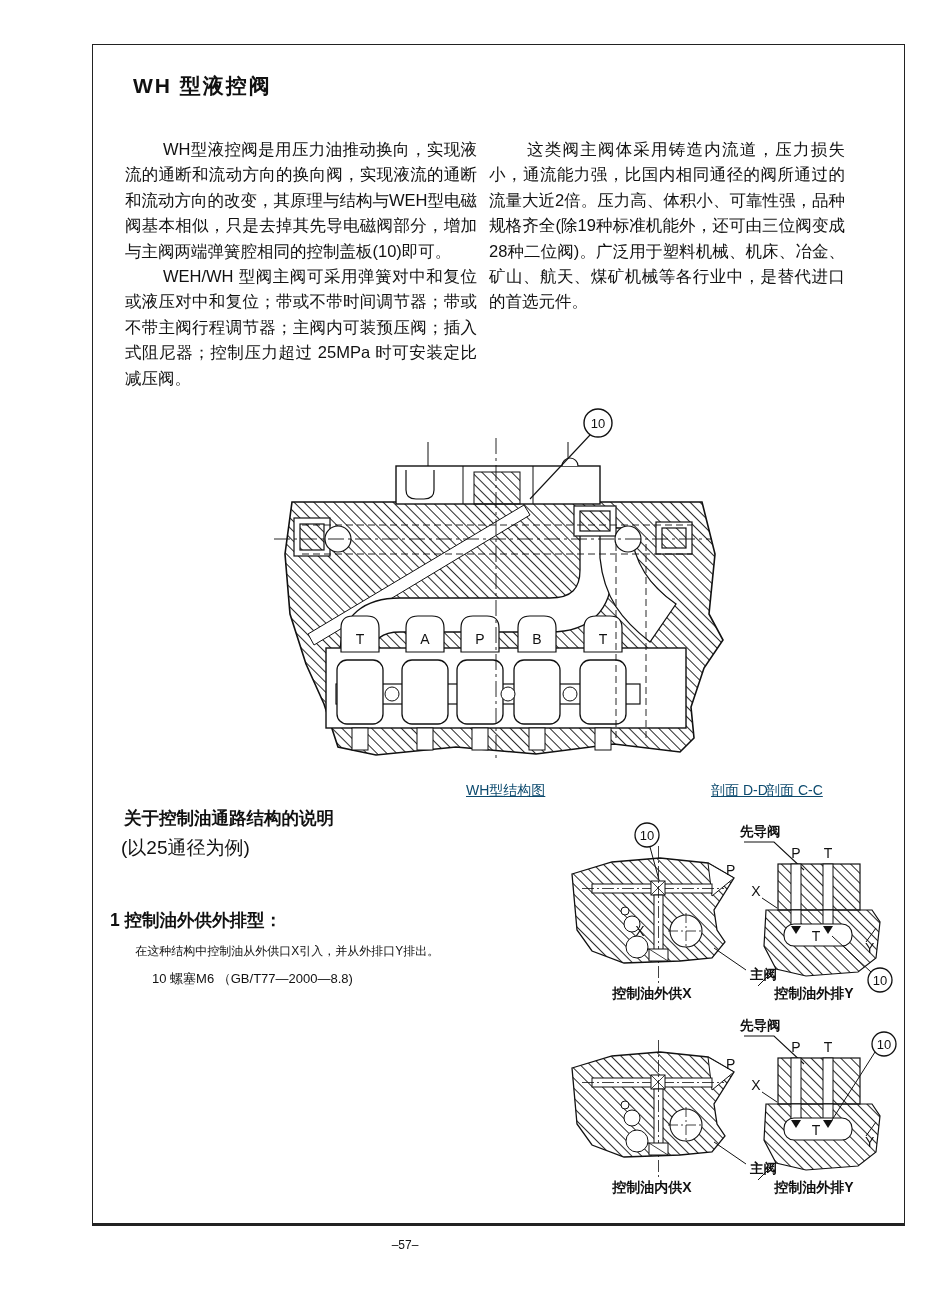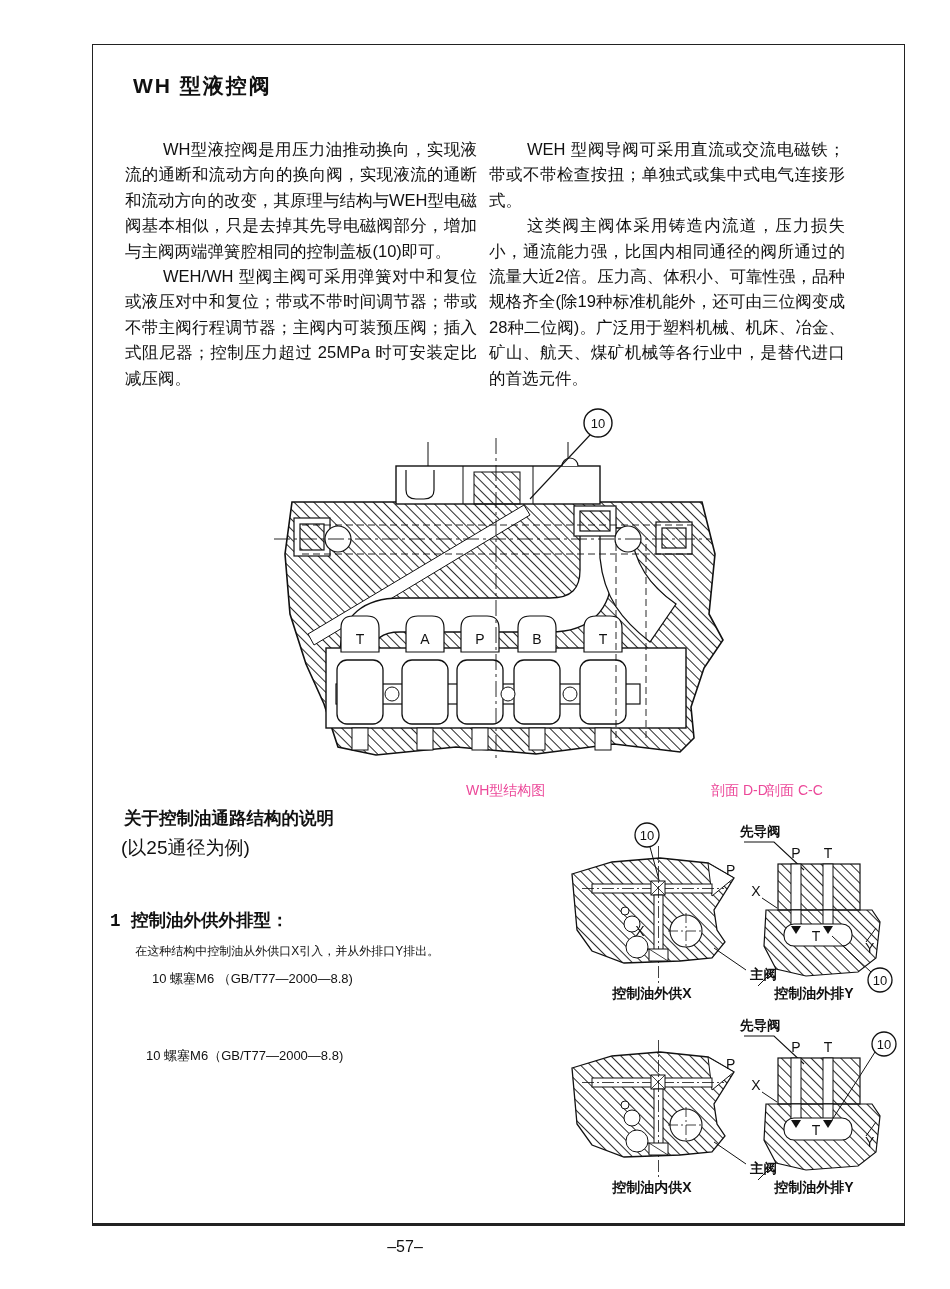--- a/index.html
+++ b/index.html
@@ -13,34 +13,34 @@
   #frame{
     left:92px;top:44px;width:811px;height:1178px;
     border:1.5px solid #222;border-bottom:3px solid #222;
   }
   #title{left:133px;top:72px;font-size:21px;font-weight:bold;letter-spacing:2px;}
   .col{font-size:16.5px;line-height:25.4px;text-align:justify;}
   #col-left{left:119px;top:137px;width:352px;margin-left:6px;}
   #col-right{left:489px;top:137px;width:356px;}
   .para{text-indent:2.3em;margin:0;}
   
-  .cap{font-size:14px;color:#ec4899;}
+  .cap{font-size:14px;color:#0c4a6e;text-decoration:underline;}
   #cap-main{left:466px;top:782px;}
   #cap-dd{left:711px;top:782px;}
   #cap-cc{left:766px;top:782px;}
   
   #ctl-head{left:124px;top:806px;font-size:17.5px;font-weight:bold;}
   #ctl-sub{left:121px;top:835px;font-size:19px;}
   .item{width:472px;}
   #item1{left:110px;top:908px;}
   #item2{left:104px;top:1042px;}
-  .item-title{font-size:17.5px;font-weight:bold;margin:0 0 6px 0;font-family:Liberation Mono, monospace;}
+  .item-title{font-size:17.5px;font-weight:bold;margin:0 0 6px 0;}
   .item-body{font-size:12px;line-height:27px;text-indent:2.1em;text-align:justify;margin:0;}
   .item-note{font-size:13px;margin:5px 0 0 42px;}
-  #pageno{left:0;top:1238px;width:810px;text-align:center;font-size:16px;}
+  #pageno{left:0;top:1238px;width:810px;text-align:center;font-size:12px;}
   
   svg{position:absolute;overflow:visible;}
   svg text{font-family:"Liberation Sans","DejaVu Sans",sans-serif;fill:#111;}
   .lbl{font-size:14px;}
   .lbl-cn{font-size:13.5px;font-weight:bold;}
   .dcap{font-size:14px;font-weight:bold;}
   .co{font-size:13px;}
   
   .d1 .co-top{display:none;}
   .d2 .co-bottom{display:none;}
@@ -50,21 +50,20 @@
 
 <div id="frame" class="abs"></div>
 
 <div id="title" class="abs">WH 型液控阀</div>
 
 <div id="col-left" class="abs col">
   <p class="para">WH型液控阀是用压力油推动换向，实现液流的通断和流动方向的换向阀，实现液流的通断和流动方向的改变，其原理与结构与WEH型电磁阀基本相似，只是去掉其先导电磁阀部分，增加与主阀两端弹簧腔相同的控制盖板(10)即可。</p>
   <p class="para">WEH/WH 型阀主阀可采用弹簧对中和复位或液压对中和复位；带或不带时间调节器；带或不带主阀行程调节器；主阀内可装预压阀；插入式阻尼器；控制压力超过 25MPa 时可安装定比减压阀。</p>
 </div>
 <div id="col-right" class="abs col">
-  <p class="para">WEH 型阀导阀可采用直流或交流电磁铁；带或不带检查按扭；单独式或集中式电气连接形式。</p>
   <p class="para">这类阀主阀体采用铸造内流道，压力损失小，通流能力强，比国内相同通径的阀所通过的流量大近2倍。压力高、体积小、可靠性强，品种规格齐全(除19种标准机能外，还可由三位阀变成28种二位阀)。广泛用于塑料机械、机床、冶金、矿山、航天、煤矿机械等各行业中，是替代进口的首选元件。</p>
 </div>
 
 <svg id="main-drawing" style="left:278px;top:402px;" width="430" height="370" viewBox="0 0 430 370">
   <defs>
     <pattern id="hm" patternUnits="userSpaceOnUse" width="7" height="7" patternTransform="rotate(-45)">
       <line x1="3.5" y1="0" x2="3.5" y2="7" stroke="#2a2a2a" stroke-width="1"></line>
     </pattern>
   </defs>
 
@@ -161,21 +160,20 @@
 
 <div id="ctl-head" class="abs">关于控制油通路结构的说明</div>
 <div id="ctl-sub" class="abs">(以25通径为例)</div>
 
 <div id="item1" class="abs item">
   <p class="item-title">1 控制油外供外排型：</p>
   <p class="item-body">在这种结构中控制油从外供口X引入，并从外排口Y排出。</p>
   <p class="item-note">10  螺塞M6 （GB/T77—2000—8.8)</p>
 </div>
 <div id="item2" class="abs item">
-  <p class="item-note">10  螺塞M6（GB/T77—2000—8.8)</p>
 </div>
 
 <svg class="d1" style="left:562px;top:818px;" width="345" height="200" viewBox="0 0 345 200">
   <defs>
     <pattern id="hd1" patternUnits="userSpaceOnUse" width="7" height="7" patternTransform="rotate(-45)">
       <line x1="3.5" y1="0" x2="3.5" y2="7" stroke="#2a2a2a" stroke-width="1"></line>
     </pattern>
   </defs>
   <g>
     <path d="M10,56 L50,44 L98,40 L146,45 L172,60 L152,92 L155,112 L163,124 L150,140 L118,143 L62,145 L30,133 L15,112 Z" fill="url(#hd1)" stroke="#111" stroke-width="1.3"></path>

